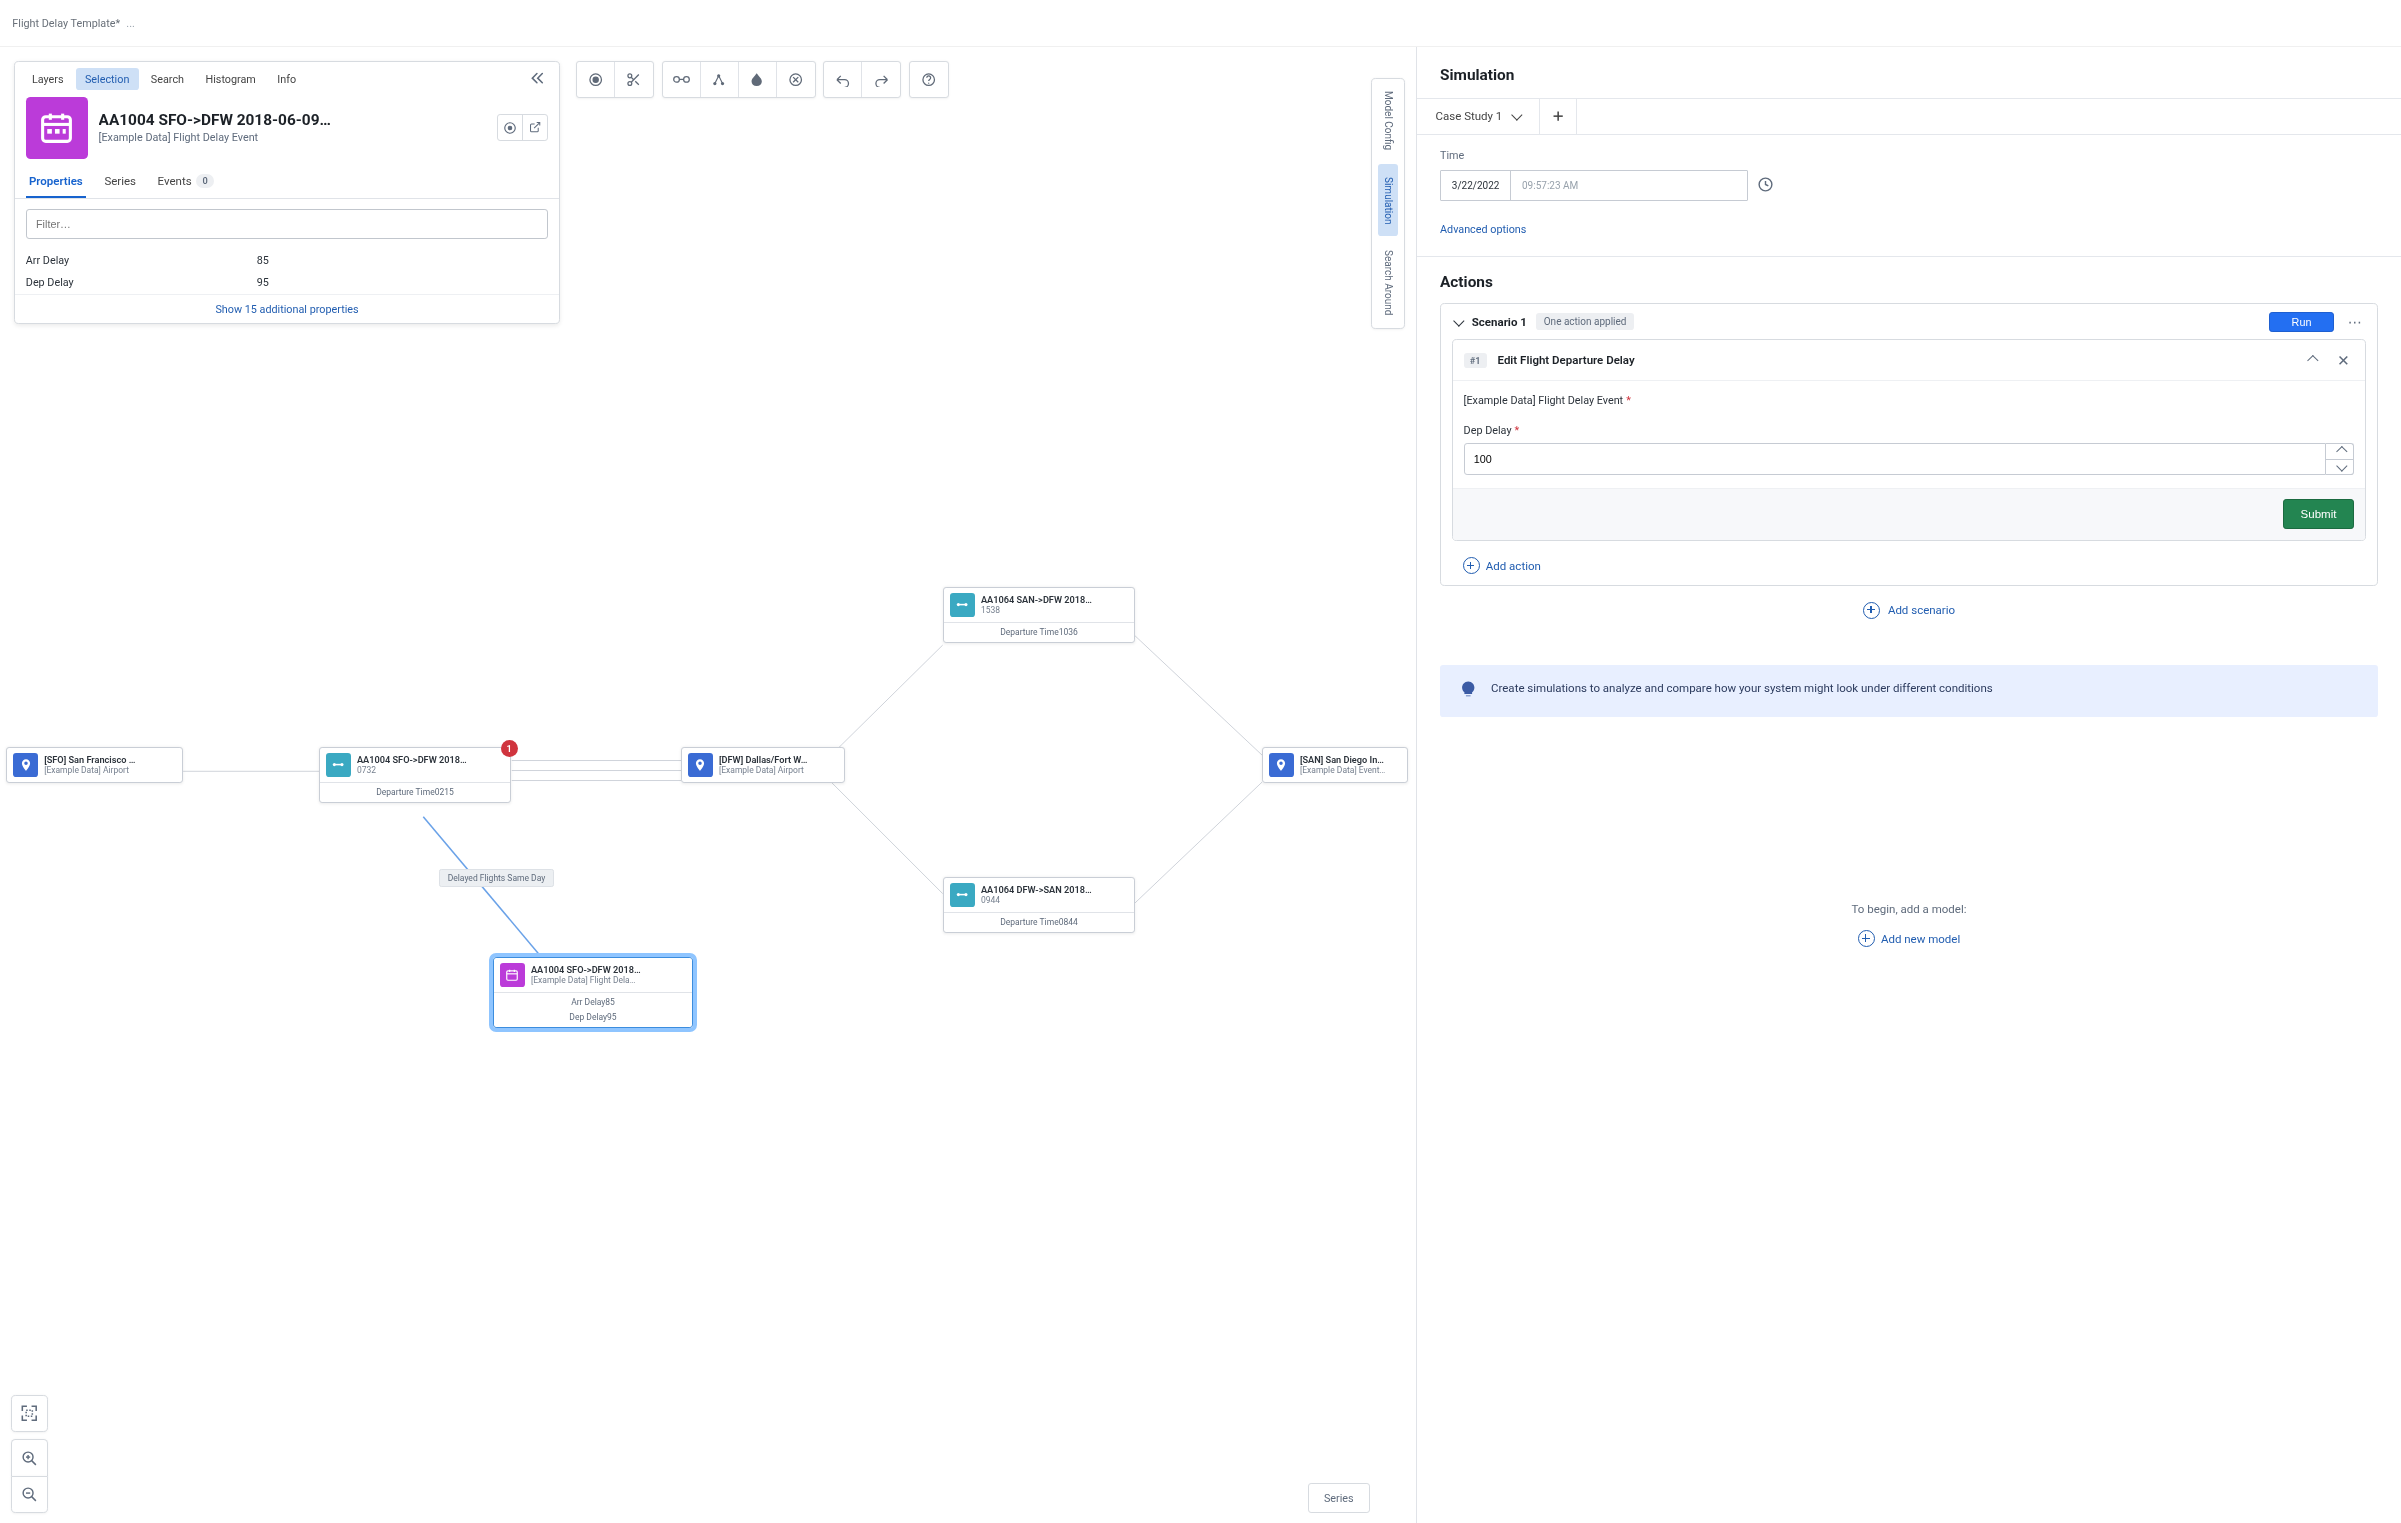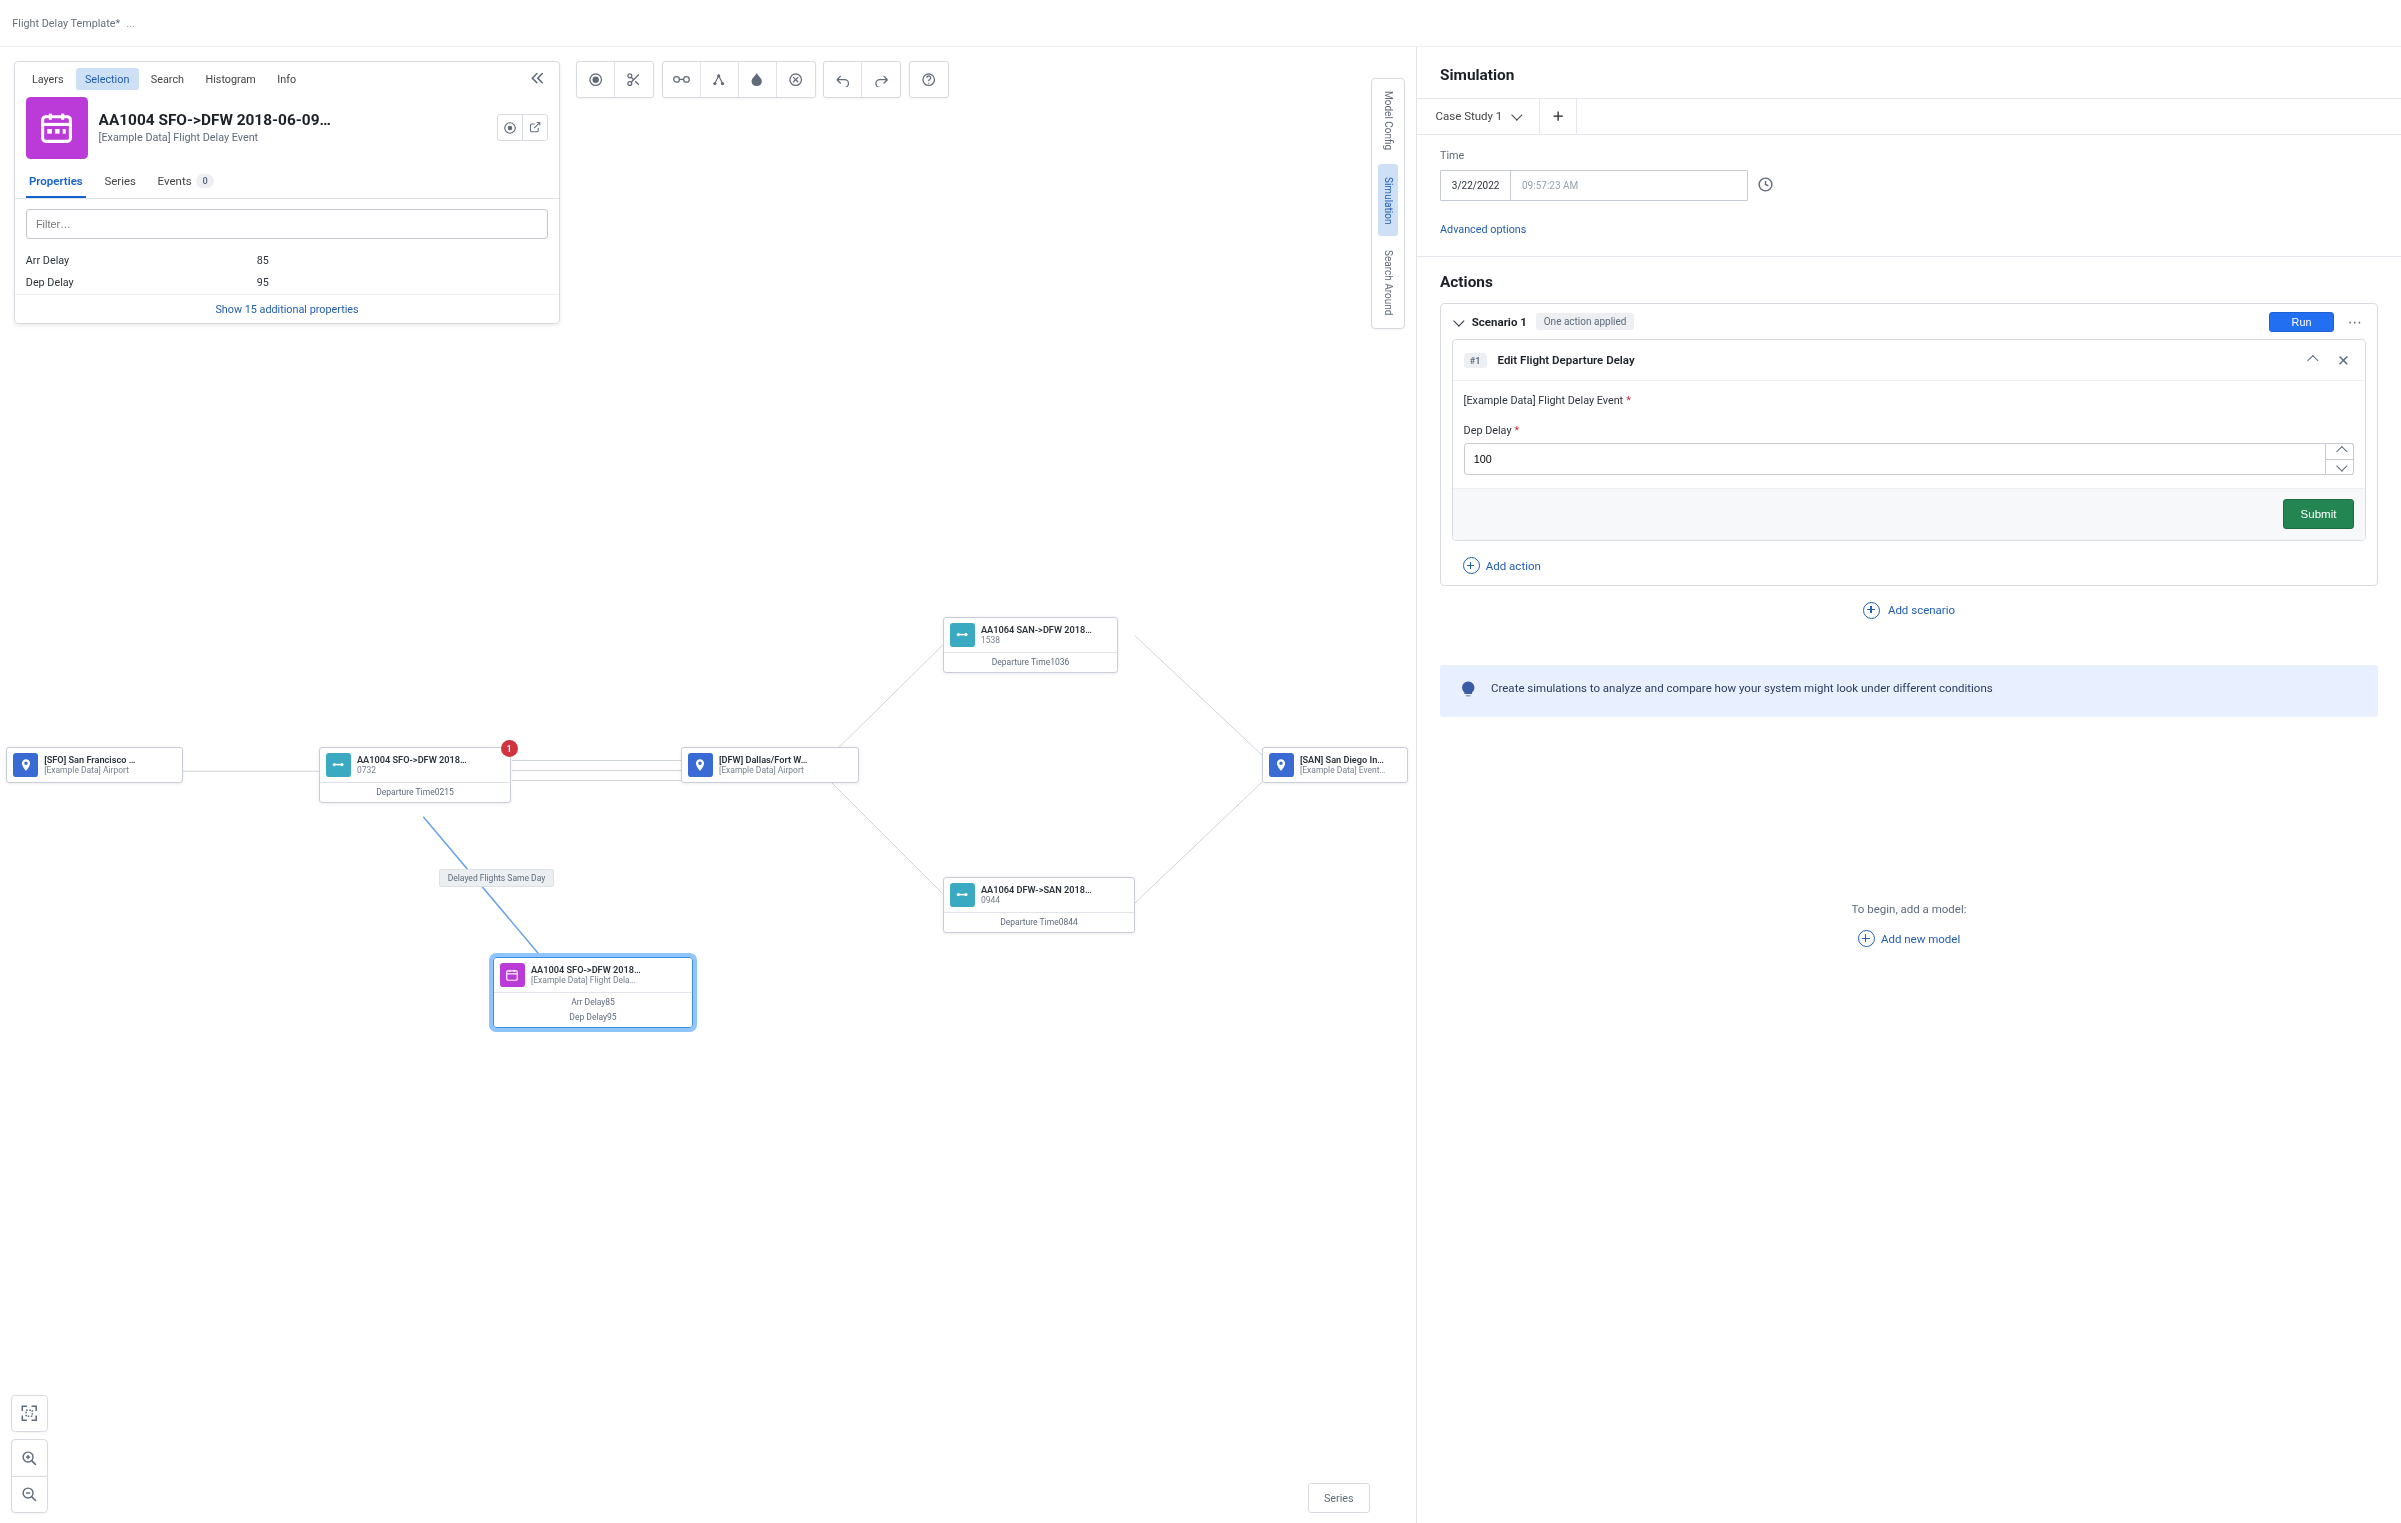--- a/index.html
+++ b/index.html
@@ -323,35 +323,35 @@
             <div class="node-title">AA1004 SFO-&gt;DFW 2018…</div>
             <div class="node-sub">0732</div>
           </div>
         </div>
         <div class="node-footer">
           <span>Departure Time</span>
           <span>0215</span>
         </div>
       </div>
 
-      <div class="node" style="top:700px; left:681px; width:178px;">
+      <div class="node" style="top:700px; left:681px; width:164px;">
         <div class="node-head">
           <div class="node-icon ni-blue">
               <svg width="14" height="14" viewBox="0 0 24 24" fill="#fff">
                 <path d="M12 2C8 2 5 5 5 9c0 5 7 13 7 13s7-8 7-13c0-4-3-7-7-7zm0 10a3 3 0 110-6 3 3 0 010 6z"></path>
               </svg>
             </div>
           <div class="node-text">
             <div class="node-title">[DFW] Dallas/Fort W…</div>
             <div class="node-sub">[Example Data] Airport</div>
           </div>
         </div>
       </div>
 
-      <div class="node" style="top:570px; left:943px; width:175px;">
+      <div class="node" style="top:540px; left:943px; width:192px;">
         <div class="node-head">
           <div class="node-icon ni-teal">
               <svg width="12.3" height="9.2" viewBox="0 0 16 12" fill="#fff">
                 <circle cx="3" cy="6" r="2"></circle>
                 <circle cx="13" cy="6" r="2"></circle>
                 <rect x="4" y="5" width="8" height="2"></rect>
               </svg>
             </div>
           <div class="node-text">
             <div class="node-title">AA1064 SAN-&gt;DFW 2018…</div>

